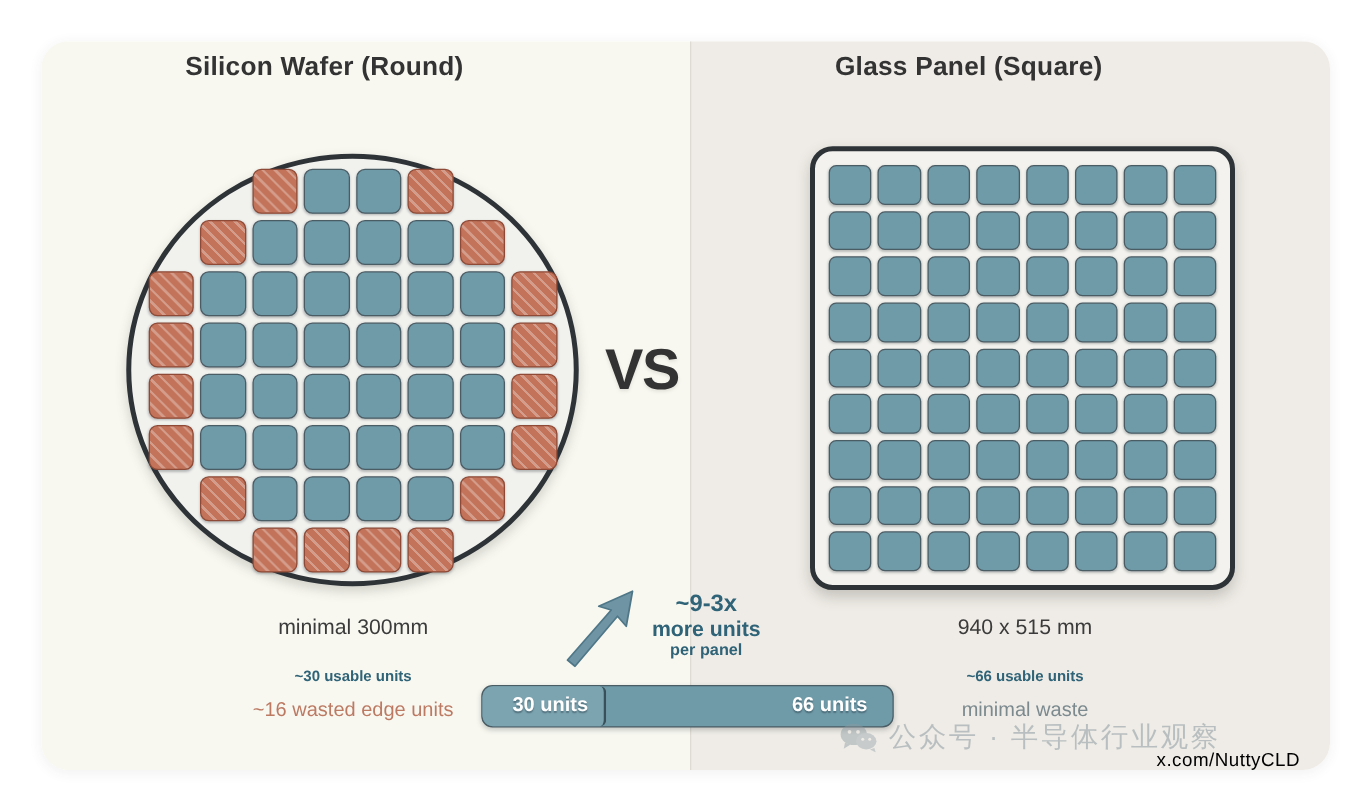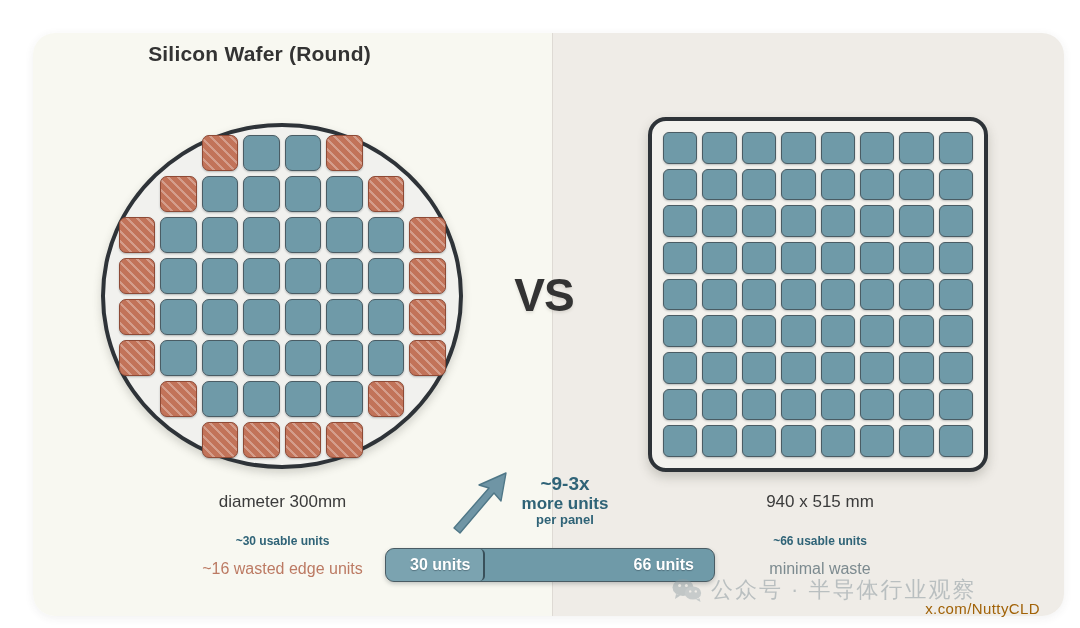--- a/index.html
+++ b/index.html
@@ -49,21 +49,20 @@
     white-space: nowrap;
   }
   #title-left  { left: 0;   top: 42px; width: 519px; }
   #title-right { left: 519px; top: 42px; width: 512px; }
 
   
   #vs-label {
     position: absolute;
     left: 484px; top: 268px;
     width: 120px;
-    text-align: center;
     font-size: 46px;
     font-weight: bold;
     color: #333333;
     letter-spacing: -1px;
     text-shadow: 0 2px 3px rgba(120,115,105,0.18);
   }
 
   
   #wafer-wrap {
     position: absolute;
@@ -213,37 +212,38 @@
   }
   #wechat-watermark .wm-text {
     font-size: 22px;
     letter-spacing: 2px;
     white-space: nowrap;
   }
   #url-watermark {
     position: absolute;
     right: 40px; top: 600px;
     font-size: 15px;
-    color: #a16207;
+    color: #000000;
     letter-spacing: 0.4px;
     white-space: nowrap;
   }
 </style>
 </head>
 <body>
 
 <div id="stage">
 
   <div class="card">
     <div class="half half-left"></div>
     <div class="half half-right"></div>
     <div class="half-divider"></div>
   </div>
 
   <div class="panel-title" id="title-left">Silicon Wafer (Round)</div>
+  <div class="panel-title" id="title-right">Glass Panel (Square)</div>
 
   <div id="wafer-wrap">
     <div id="wafer-disc"></div>
   <div class="wafer-cell waste" style="left: 100.5px; top: 11.5px; width: 36.5px; height: 36px;"></div>
       <div class="wafer-cell" style="left: 142px; top: 11.5px; width: 36.5px; height: 36px;"></div>
       <div class="wafer-cell" style="left: 183.5px; top: 11.5px; width: 36.5px; height: 36px;"></div>
       <div class="wafer-cell waste" style="left: 225px; top: 11.5px; width: 36.5px; height: 36px;"></div>
       <div class="wafer-cell waste" style="left: 59px; top: 52.5px; width: 36.5px; height: 36px;"></div>
       <div class="wafer-cell" style="left: 100.5px; top: 52.5px; width: 36.5px; height: 36px;"></div>
       <div class="wafer-cell" style="left: 142px; top: 52.5px; width: 36.5px; height: 36px;"></div>
@@ -366,21 +366,21 @@
         <div class="glass-cell"></div>
         <div class="glass-cell"></div>
         <div class="glass-cell"></div>
         <div class="glass-cell"></div>
         <div class="glass-cell"></div>
       </div>
   </div>
 
   <div id="vs-label">VS</div>
 
-  <div class="dim-label" id="dim-left">diameter 300mm</div>
+  <div class="dim-label" id="dim-left">minimal 300mm</div>
   <div class="dim-label" id="dim-right">940 x 515 mm</div>
 
   <div class="stat-usable" id="usable-left">~30 usable units</div>
   <div class="stat-sub" id="waste-left">~16 wasted edge units</div>
 
   <div class="stat-usable" id="usable-right">~66 usable units</div>
   <div class="stat-sub" id="waste-right">minimal waste</div>
 
   <svg id="growth-arrow" viewBox="0 0 64 66">
     <path d="M6 60 L41 20 L31 17 L58 5 L53 33 L46 25 L12 65 Z" fill="#6f95a5" stroke="#4f7787" stroke-width="1.4" stroke-linejoin="round"></path>

